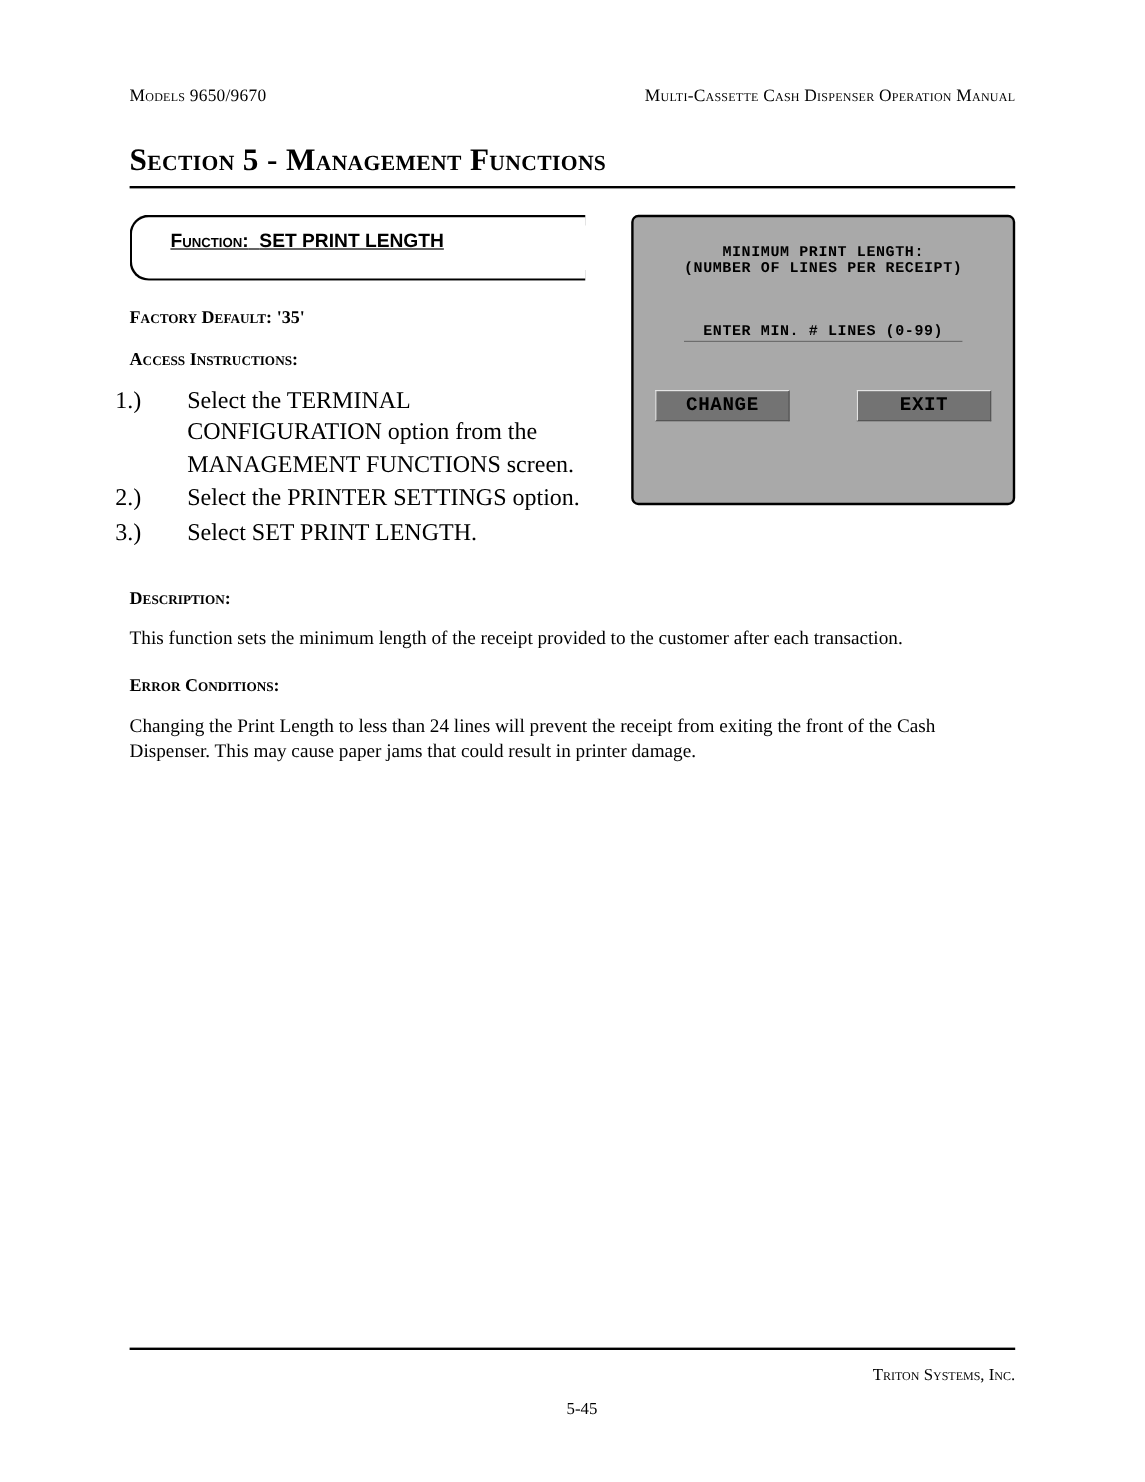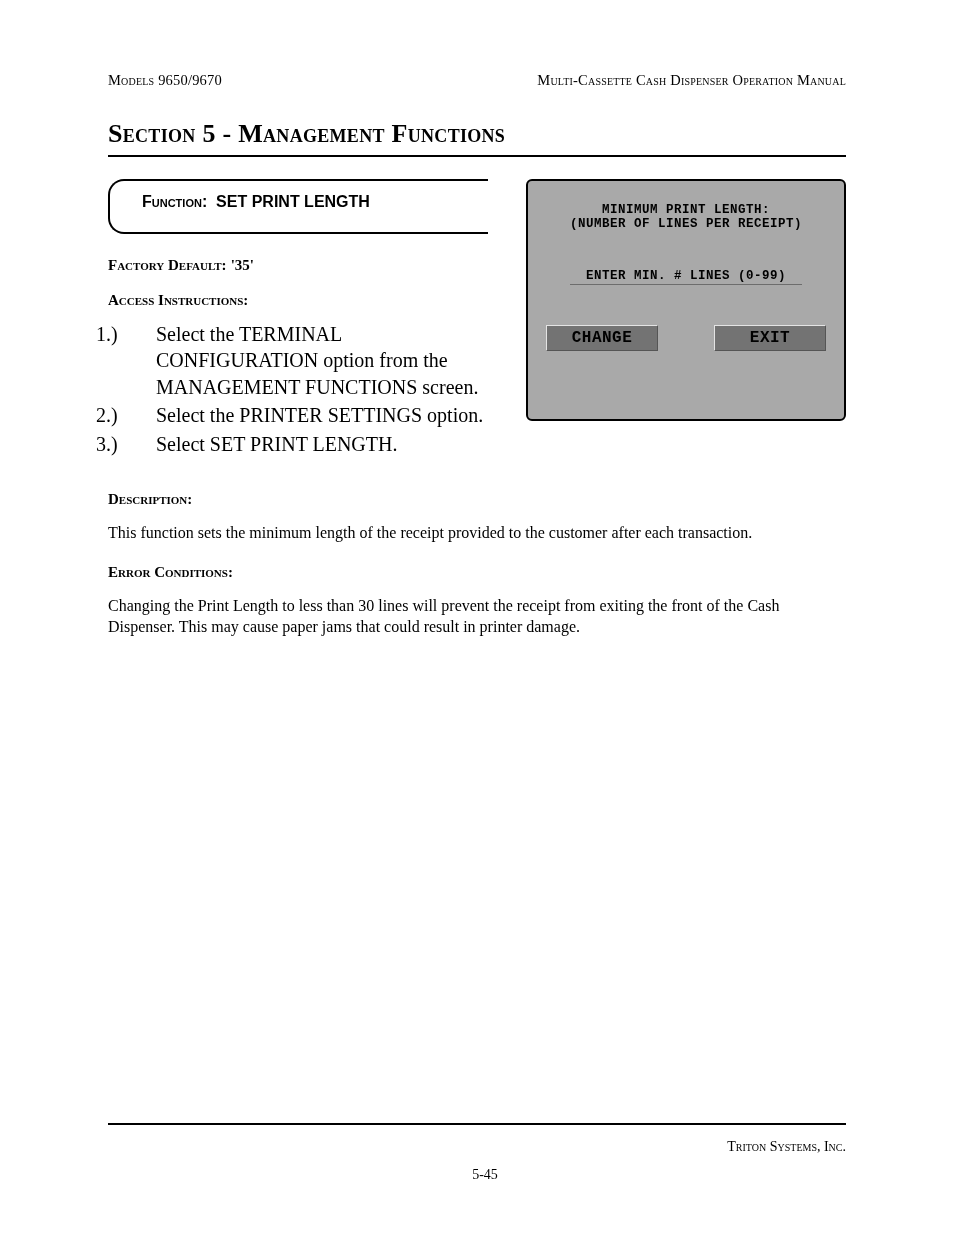--- a/index.html
+++ b/index.html
@@ -66,20 +66,21 @@
     border-bottom-left-radius: 16px;
     box-sizing: border-box;
   }
   .func-box .tab-text {
     position: absolute;
     left: 34px;
     top: 14px;
     font-family: Arial, Helvetica, sans-serif;
     font-weight: bold;
     font-size: 16px;
+    text-decoration: underline;
   }
   .func-box .tab-label {
     font-variant: small-caps;
   }
   .sc-label {
     font-variant: small-caps;
     font-weight: bold;
     font-size: 15px;
   }
   .default-line {
@@ -227,19 +228,19 @@
           <div class="t-btn">EXIT</div>
         </div>
       </div>
     </div>
   </div>
 
   <div class="sc-label desc-label">Description:</div>
   <p class="body">This function sets the minimum length of the receipt provided to the customer after each transaction.</p>
 
   <div class="sc-label err-label">Error Conditions:</div>
-  <p class="body">Changing the Print Length to less than 30 lines will prevent the receipt from exiting the front of the Cash Dispenser.  This may cause paper jams that could result in printer damage.</p>
+  <p class="body">Changing the Print Length to less than 24 lines will prevent the receipt from exiting the front of the Cash Dispenser.  This may cause paper jams that could result in printer damage.</p>
 
   <div class="footer-rule"></div>
   <div class="footer-right">Triton Systems, Inc.</div>
   <div class="page-num">5-45</div>
 
 </div>
 
 </body></html>

